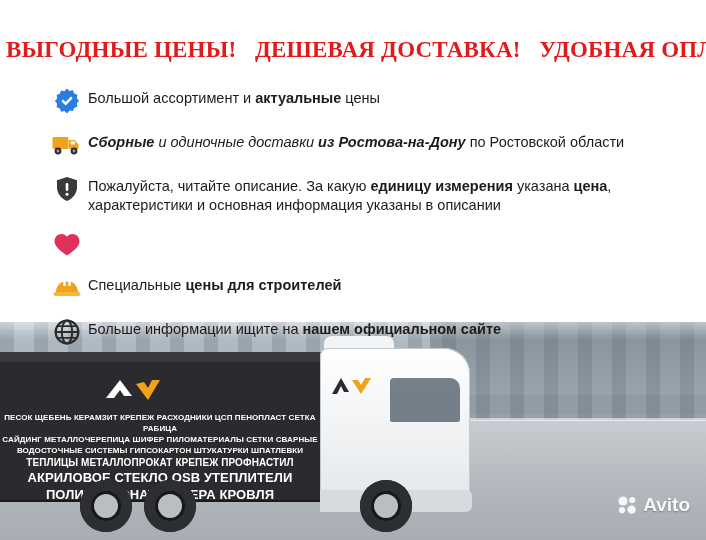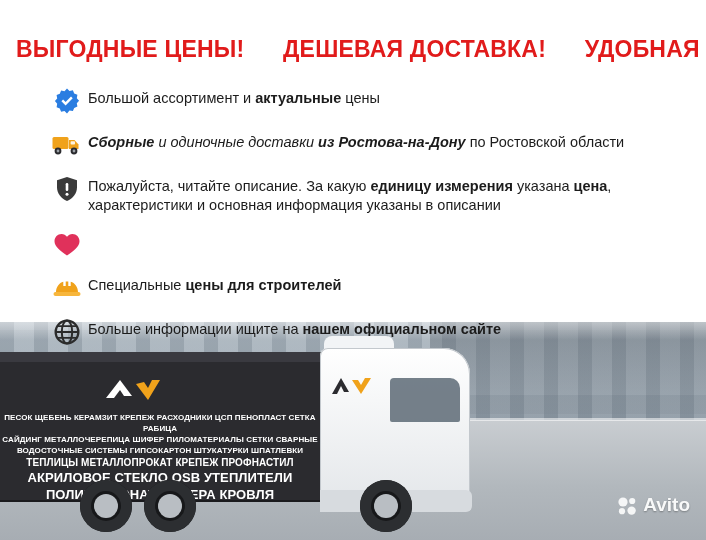--- a/index.html
+++ b/index.html
@@ -102,21 +102,21 @@
     position: absolute;
     left: 0; top: 36px;
     width: 706px;
     text-align: center;
     color: #e11b1b;
     font-size: 23px;
     font-weight: bold;
     letter-spacing: .2px;
     white-space: nowrap;
   }
-  .headline span { margin: 0 16px; }
+  .headline span { margin: 0 6px; font-family: Liberation Serif, serif; }
 
   
   .list {
     position: absolute;
     left: 46px;
     top: 86px;
     width: 640px;
   }
   .row {
     display: flex;
@@ -237,21 +237,21 @@
   .w1 { left: 86px;  top: 150px; }
   .w2 { left: 150px; top: 150px; }
   .w3 { left: 366px; top: 150px; }
 
   
   .avito {
     position: absolute;
     right: 16px;
     bottom: 24px;
     display: flex;
-    align-items: flex-end;
+    align-items: center;
     gap: 6px;
     opacity: .92;
   }
   .avito-dots {
     width: 20px; height: 20px;
     position: relative;
   }
   .avito-text {
     color: #ffffff;
     font-size: 19px;

